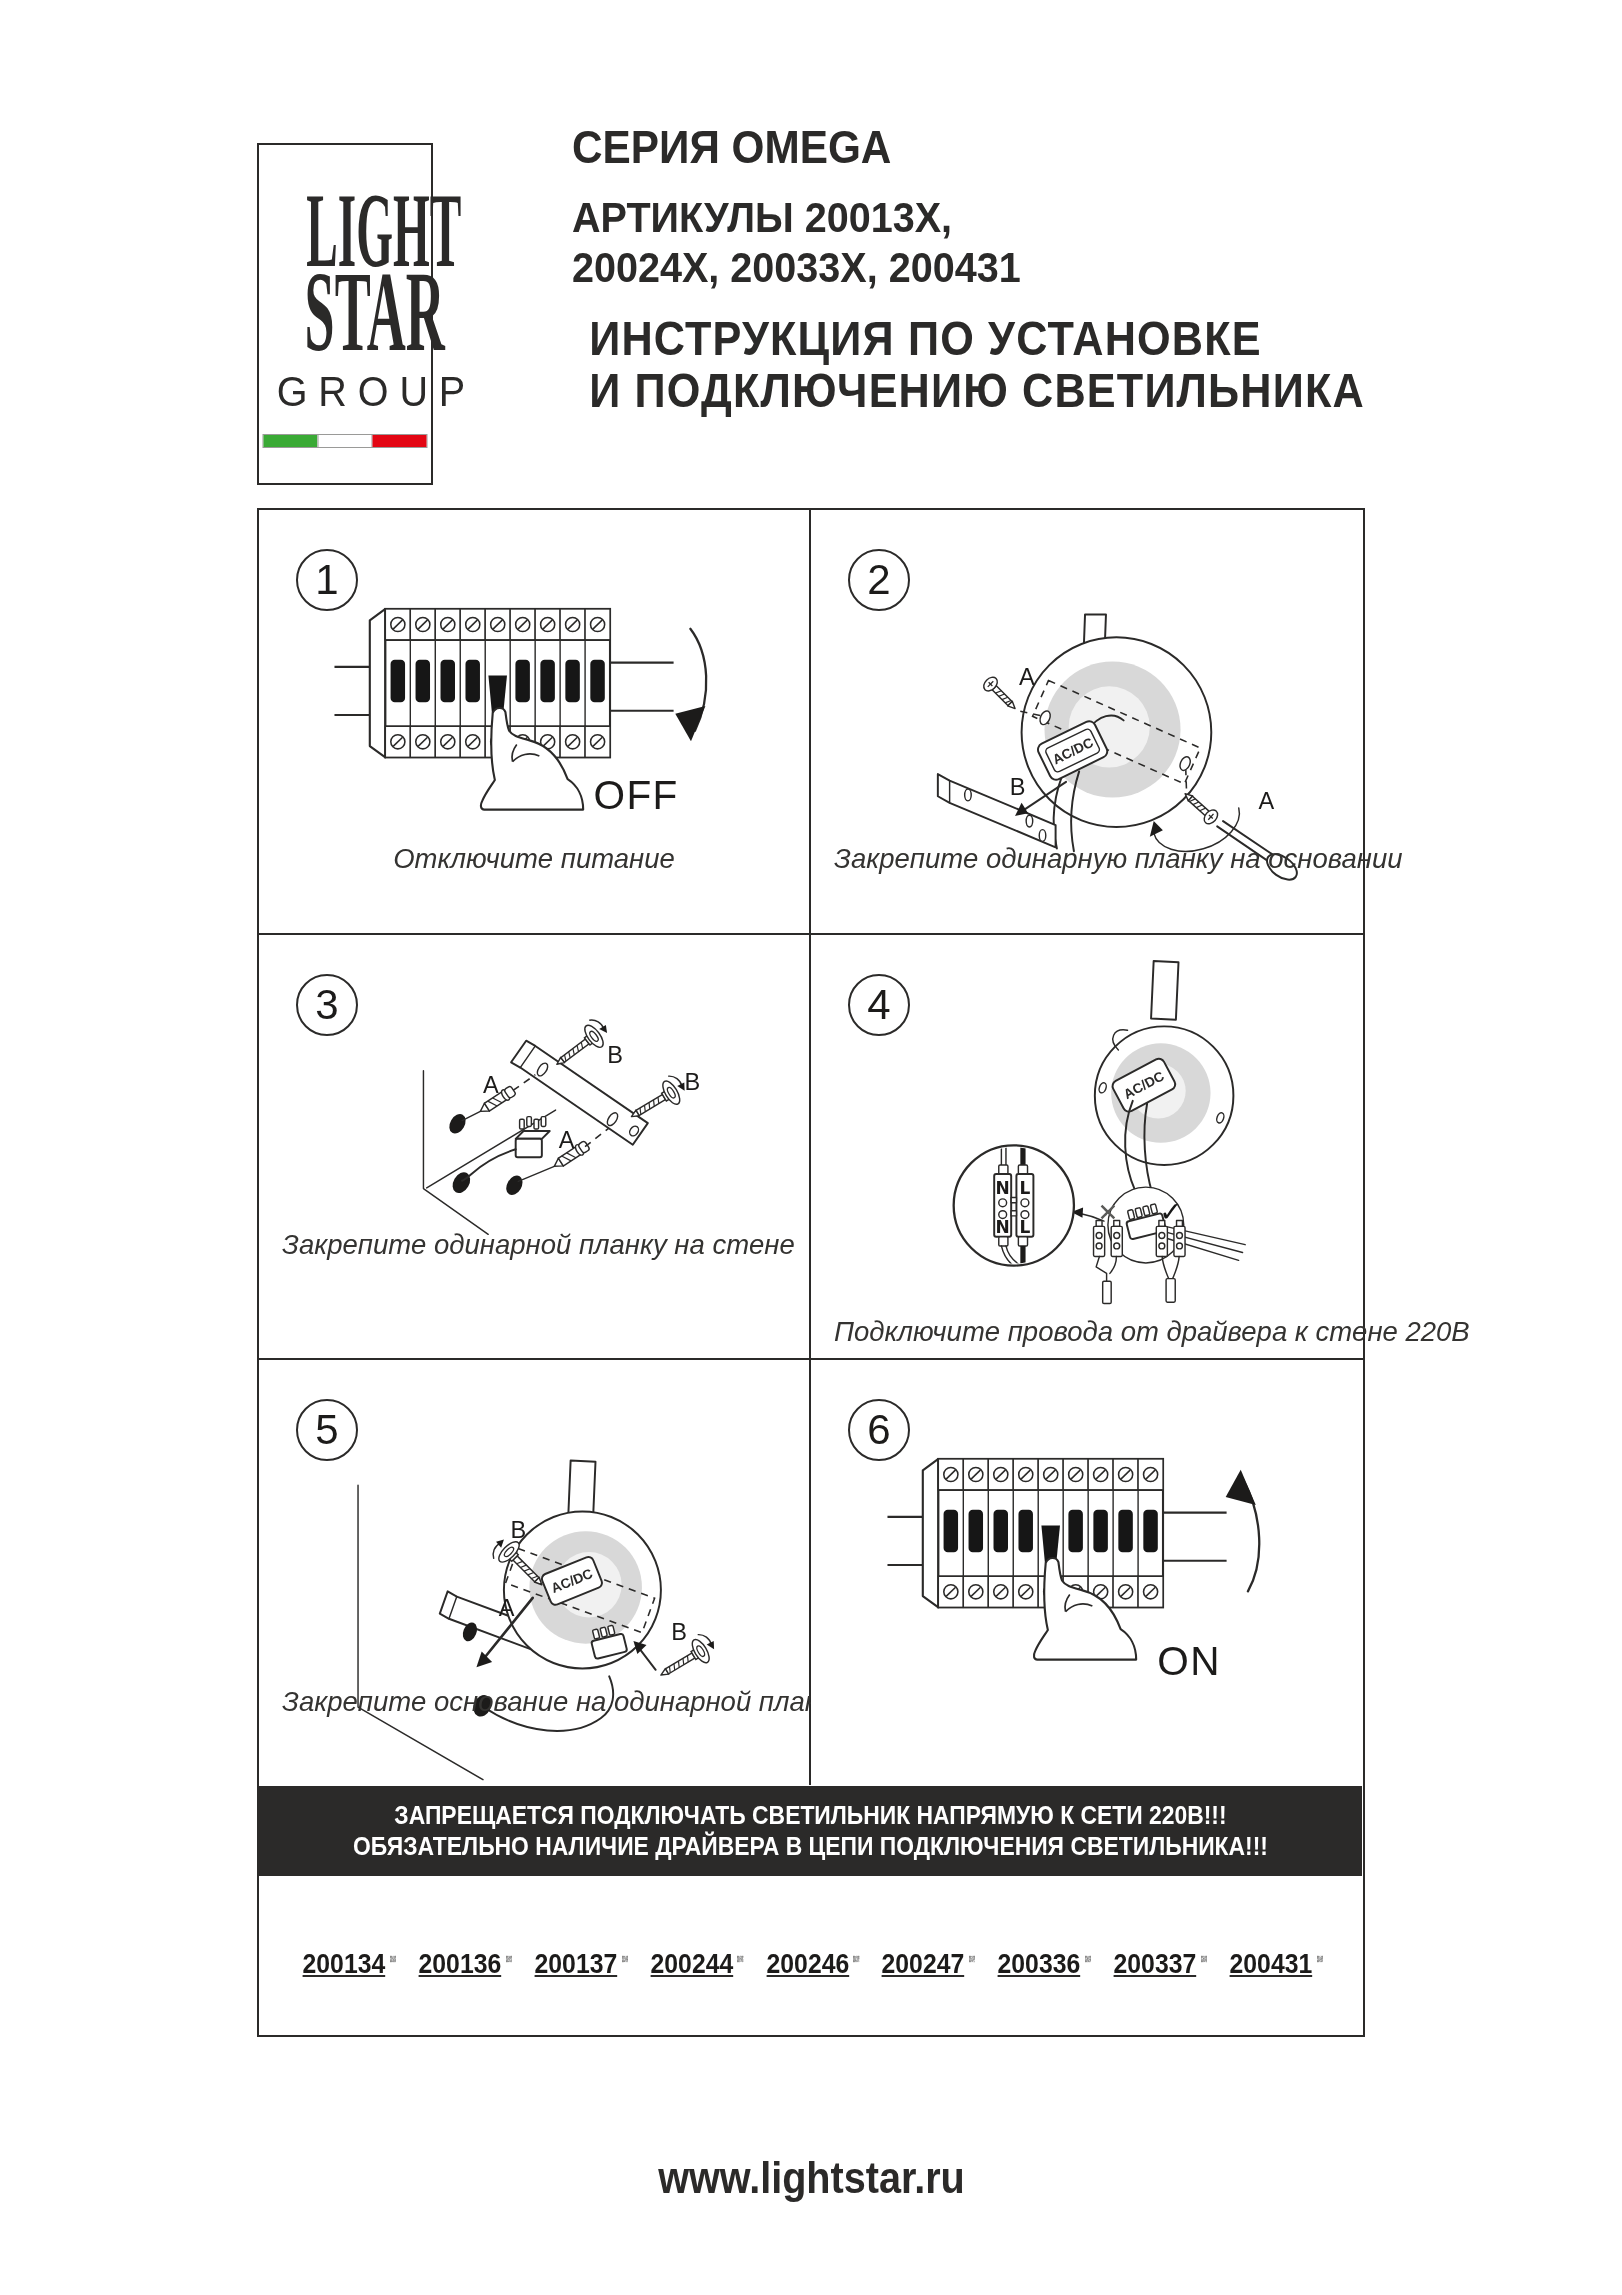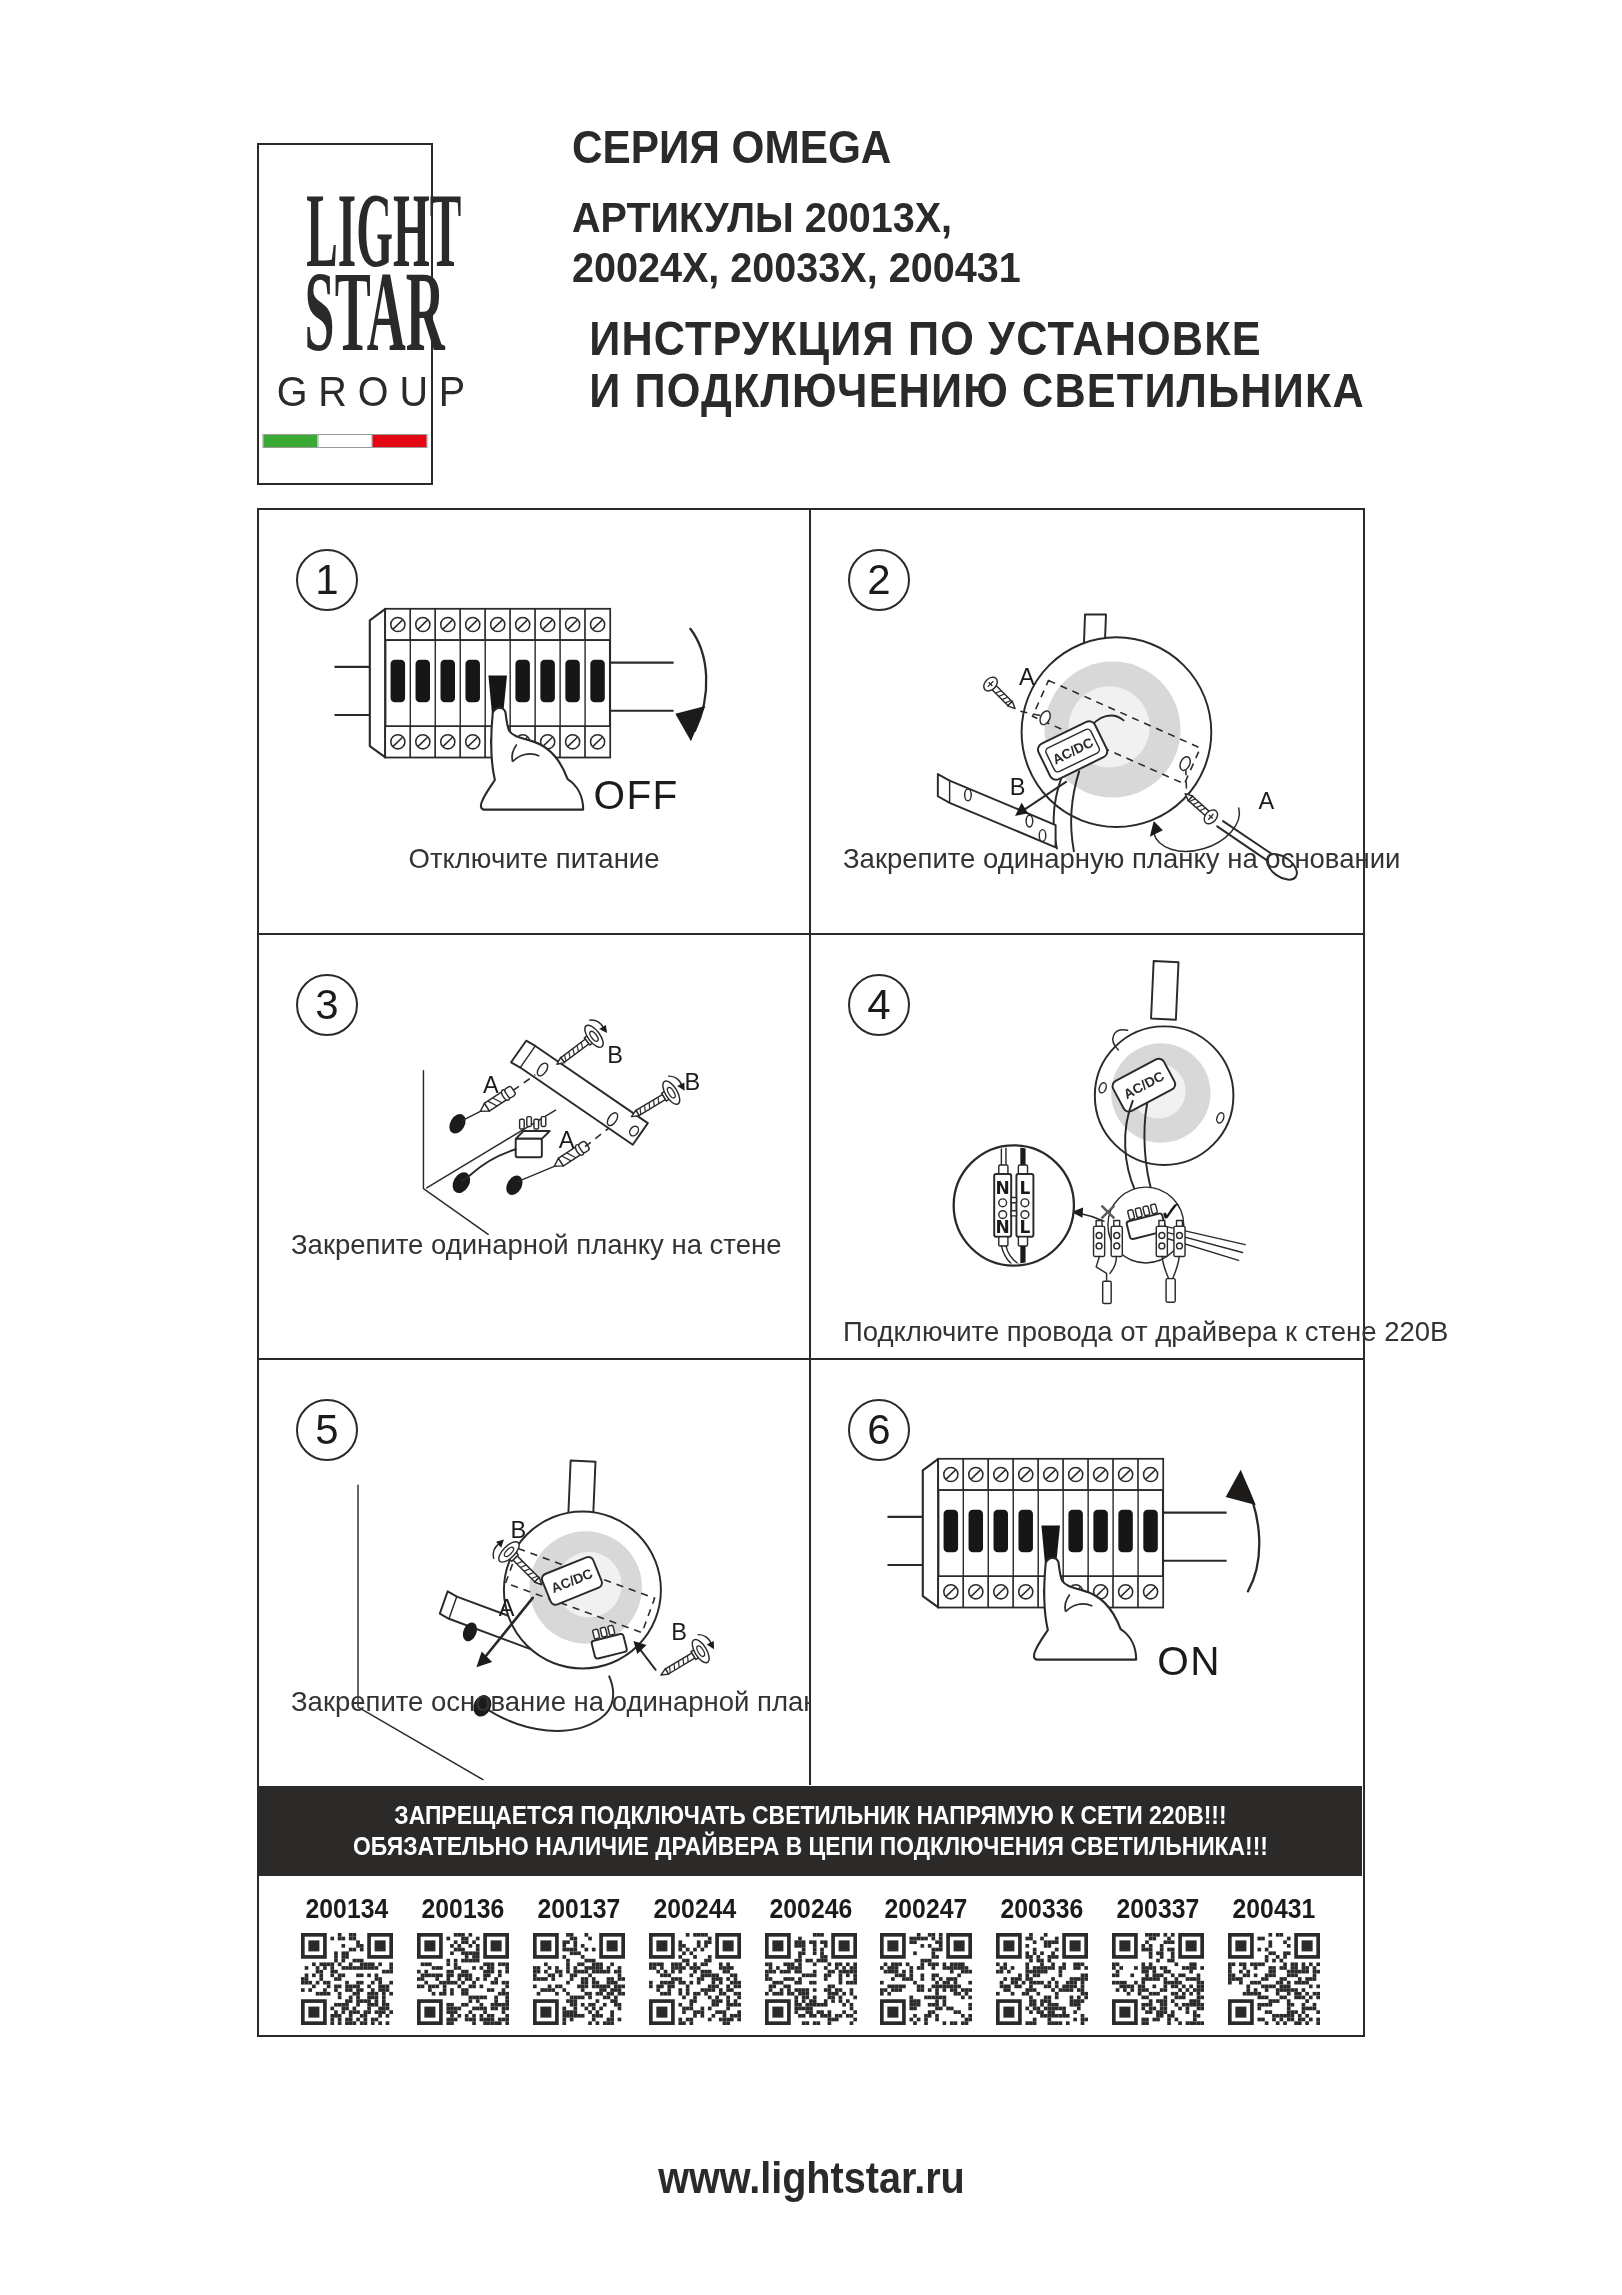--- a/index.html
+++ b/index.html
@@ -22,21 +22,21 @@
   .t-instr{font-size:48px;font-weight:bold;line-height:52px;letter-spacing:1.3px;transform:scaleX(.9);transform-origin:100% 50%;}
   .t-gap{height:21px;}
 
   
   .main-box{position:absolute;left:257px;top:508px;width:1108px;height:1529px;border:2.6px solid #2b2a29;box-sizing:border-box;}
   .grid{position:absolute;left:0;top:0;width:1103px;height:1276px;display:grid;grid-template-columns:552px 552px;grid-template-rows:425px 425px 425px;}
   .cell{position:relative;box-sizing:border-box;background:#fff;}
   .cell.bR{border-right:2.6px solid #2b2a29;}
   .cell.bB{border-bottom:2.6px solid #2b2a29;}
   .step-circle{position:absolute;left:37px;top:39px;width:58px;height:58px;border:2.3px solid #2b2a29;border-radius:50%;display:flex;align-items:center;justify-content:center;font-size:42px;color:#1c1b1a;}
-  .caption{position:absolute;left:0;right:0;text-align:center;font-size:27.5px;color:#343331;padding:0 32px;white-space:nowrap;}
+  .caption{position:absolute;left:0;right:0;text-align:center;font-size:27.5px;color:#343331;padding:0 23px;white-space:nowrap;font-style:italic;}
   .cap1{bottom:58px;} .cap2{bottom:58px;} .cap3{bottom:97px;} .cap4{bottom:10.5px;} .cap5{bottom:67px;} .cap6{bottom:56px;}
   .illus{position:absolute;left:50%;transform:translateX(-50%);top:56px;width:458px;height:314px;overflow:visible;}
   .illus.p4{top:26px;height:366px;}
 
   
   .ln{stroke:#2b2a29;stroke-width:3;fill:none;stroke-linecap:round;stroke-linejoin:round;}
   .ln2{stroke:#2b2a29;stroke-width:2.2;fill:none;stroke-linecap:round;stroke-linejoin:round;}
   .fw{fill:#fff;stroke:#2b2a29;stroke-width:3;stroke-linejoin:round;}
   .fw2{fill:#fff;stroke:#2b2a29;stroke-width:2.2;stroke-linejoin:round;}
   .fb{fill:#1c1b1a;stroke:none;}
@@ -47,21 +47,21 @@
   .nl{font-size:26px;font-weight:bold;fill:#1c1b1a;font-family:"DejaVu Sans",sans-serif;}
   .mark-x{font-size:38px;fill:#5a5a58;font-family:"DejaVu Sans",sans-serif;}
   .mark-ok{font-size:42px;font-weight:bold;fill:#161616;font-family:"DejaVu Sans",sans-serif;}
 
   
   .banner{position:absolute;left:0;top:1276px;width:1103px;height:90px;background:#2b2a29;color:#fff;text-align:center;box-sizing:border-box;padding-top:14.4px;}
   .banner div{font-size:26px;font-weight:bold;line-height:31px;transform:scaleX(.88);transform-origin:center;white-space:nowrap;}
 
   
   .qr-row{position:absolute;left:0;top:1366px;width:1103px;height:158px;display:flex;justify-content:space-between;padding:0 39px;box-sizing:border-box;}
-  .qr-item{width:98px;display:flex;flex-direction:column;align-items:center;}
+  .qr-item{width:98px;display:flex;align-items:center;text-decoration:underline;}
   .qr-num{margin-top:17px;font-size:27.5px;font-weight:bold;transform:scaleX(.9);white-space:nowrap;color:#1c1b1a;}
   .qr-svg{margin-top:7.9px;width:92px;height:92px;background:#fff;}
 
   
   .website{position:absolute;left:0;top:2153px;width:100%;text-align:center;font-size:44px;font-weight:bold;color:#2b2a29;transform:scaleX(.9);white-space:nowrap;}
 </style>
 </head>
 <body>
 
 <div class="page">

